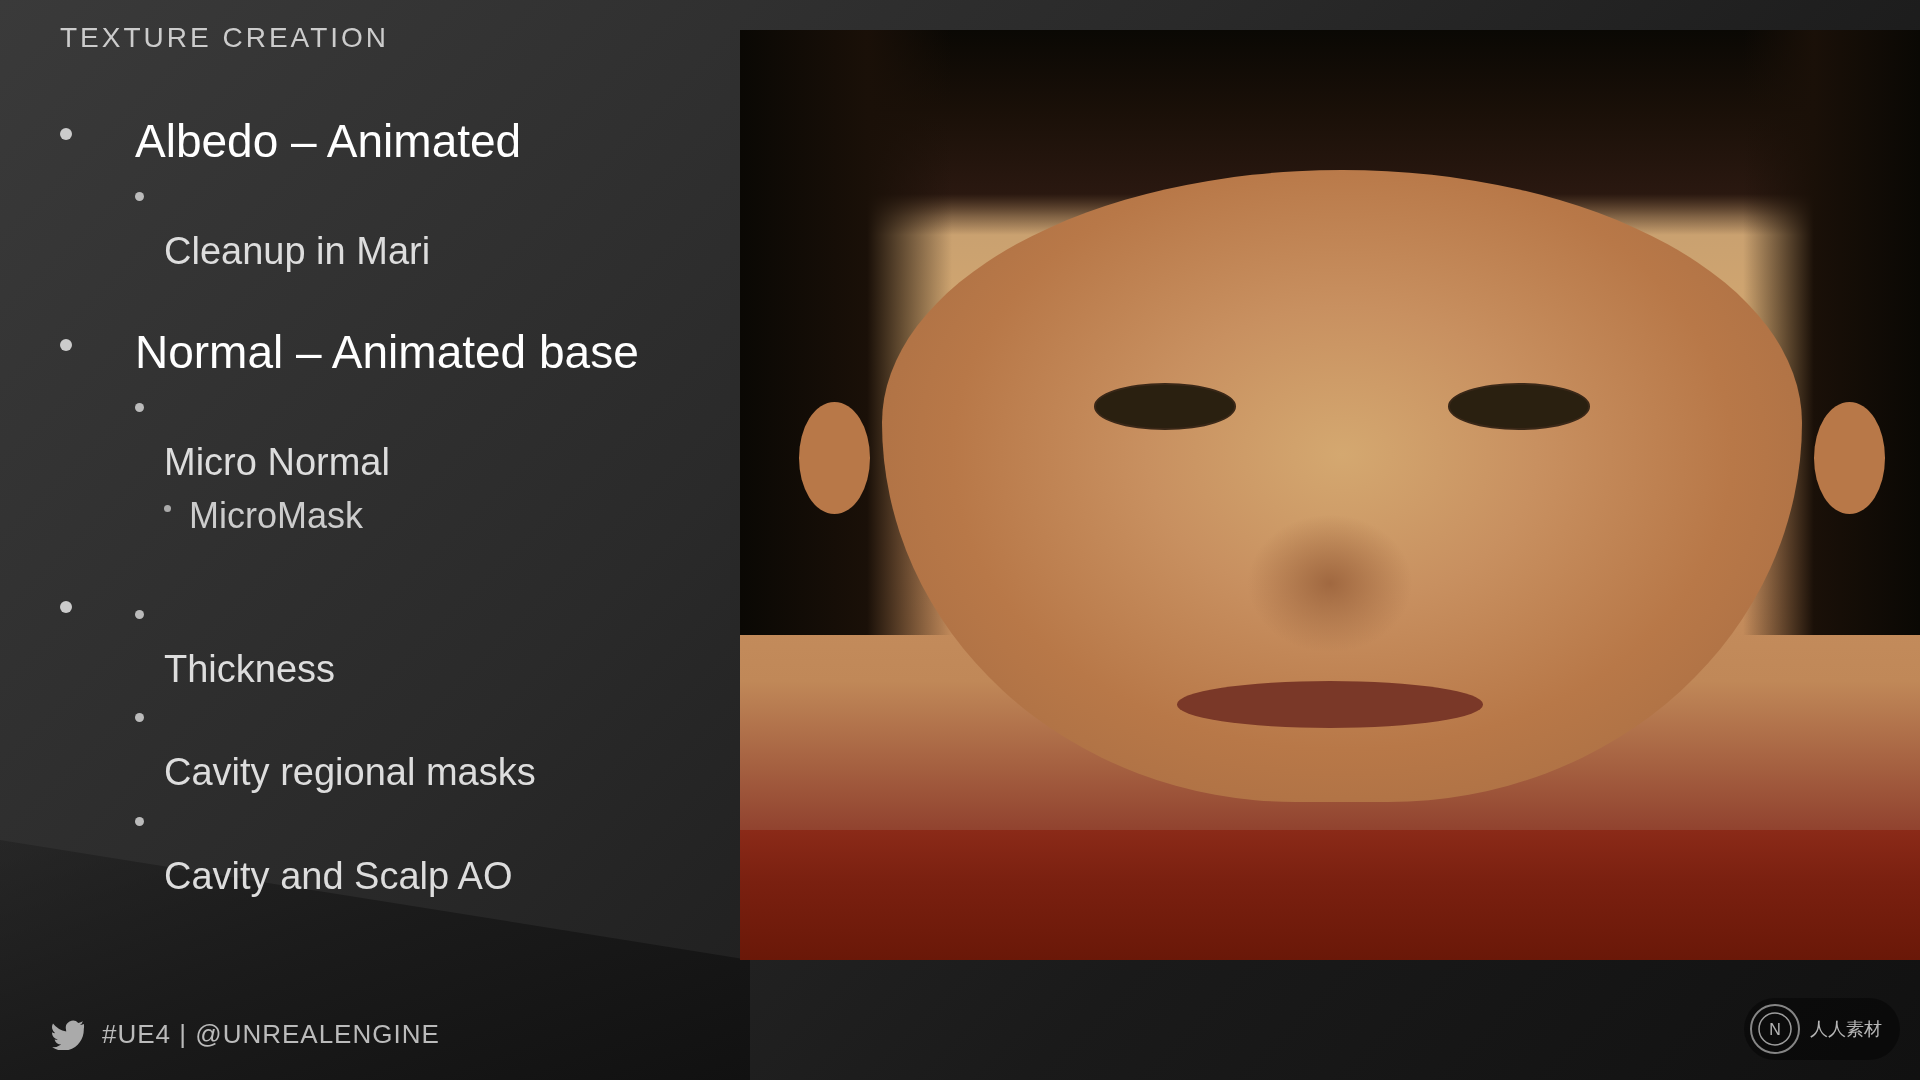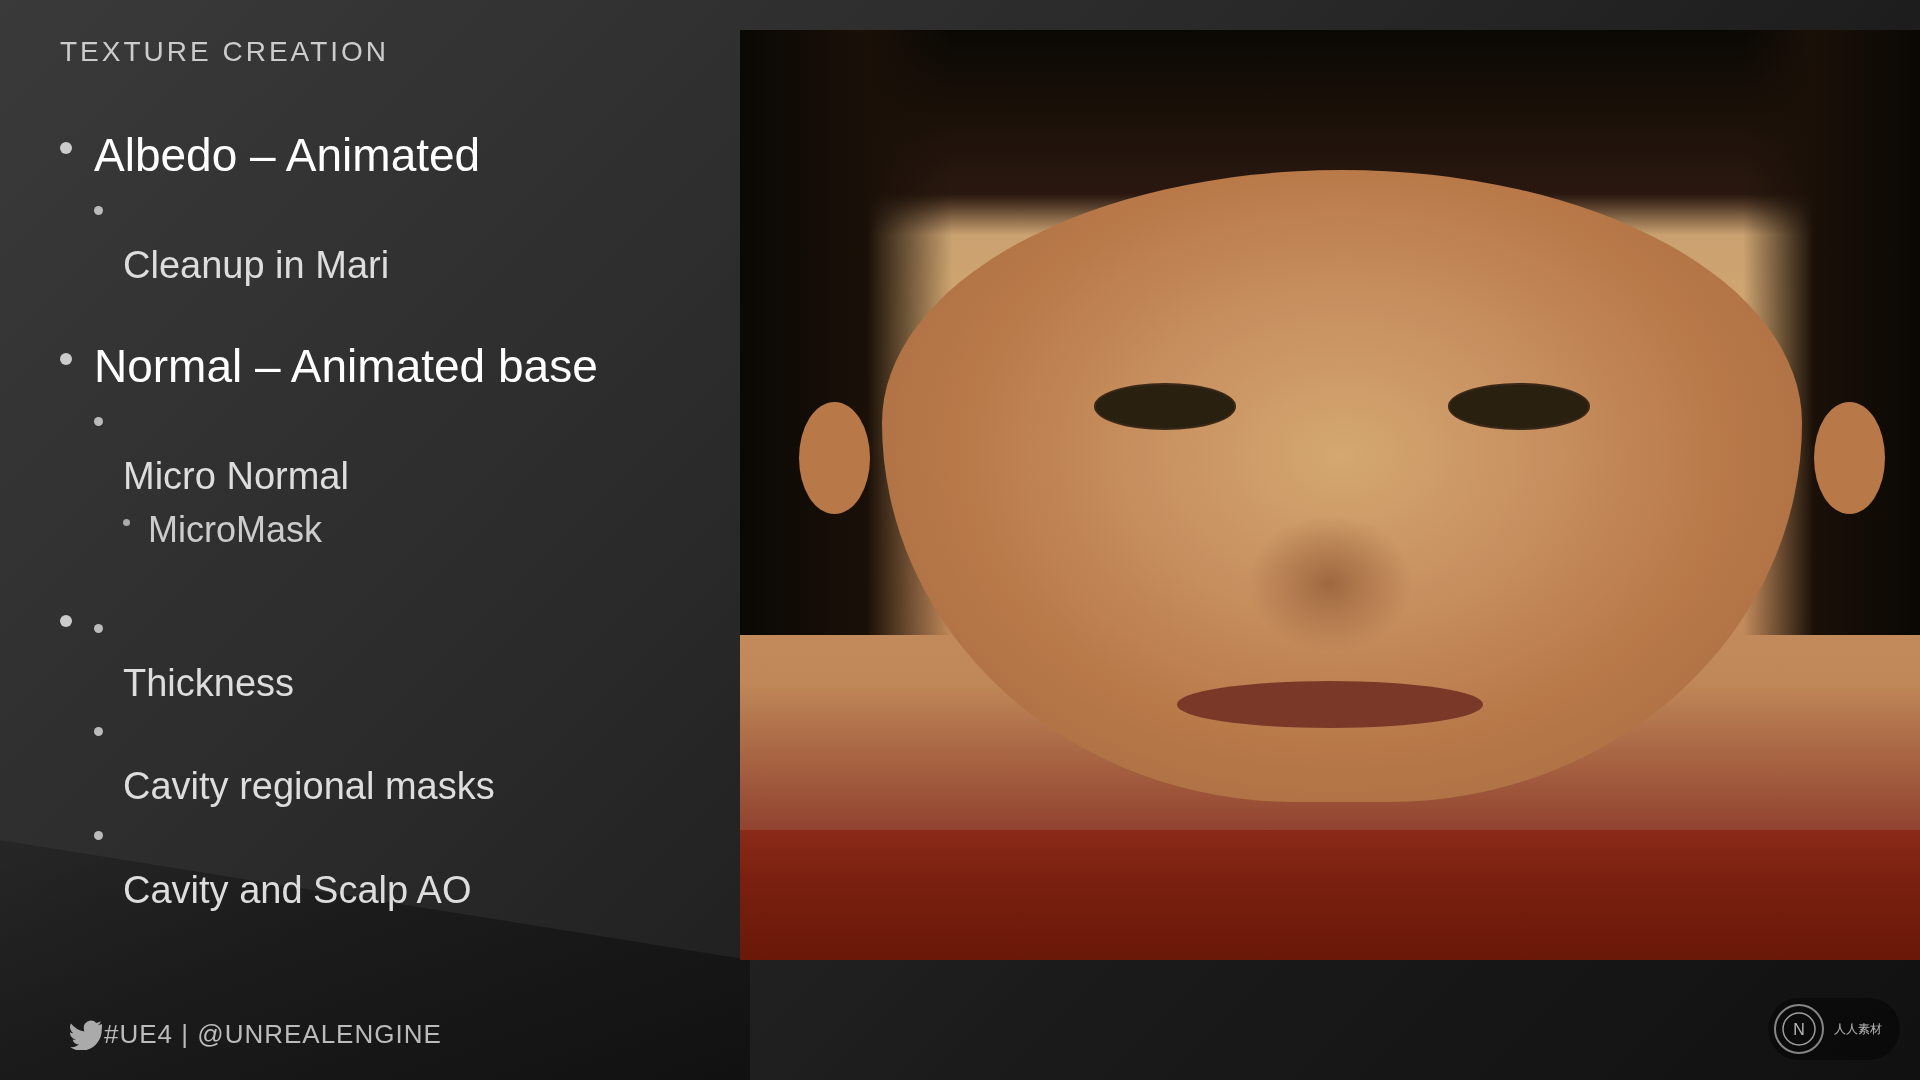--- a/index.html
+++ b/index.html
@@ -29,21 +29,21 @@
       background: linear-gradient(160deg, transparent 0%, #1a1a1a 60%, #111 100%);
       clip-path: polygon(0 40%, 100% 70%, 100% 100%, 0 100%);
     }
 
     .left-panel {
       position: absolute;
       top: 0;
       left: 0;
       width: 710px;
       height: 1080px;
-      padding: 36px 60px;
+      padding: 22px 60px;
       display: flex;
       flex-direction: column;
       justify-content: flex-end;
     }
 
     .page-title {
       color: #cccccc;
       font-size: 28px;
       font-weight: 400;
       letter-spacing: 3px;
@@ -54,20 +54,21 @@
     .bullet-list {
       list-style: none;
       padding: 0;
       flex: 1;
     }
 
     .bullet-list > li {
       display: flex;
       align-items: flex-start;
       margin-bottom: 40px;
+      gap: 41px;
     }
 
     .bullet-list > li > .bullet-dot {
       width: 12px;
       height: 12px;
       border-radius: 50%;
       background-color: #cccccc;
       margin-top: 14px;
       margin-right: 22px;
       flex-shrink: 0;
@@ -138,24 +139,24 @@
     .sub-sub-item-label {
       color: #cccccc;
       font-size: 36px;
       font-weight: 300;
       line-height: 1.2;
     }
 
     .footer {
       position: absolute;
       bottom: 30px;
-      left: 68px;
+      left: 50px;
       display: flex;
       align-items: center;
-      gap: 0;
+      gap: 16px;
     }
 
     .twitter-icon {
       width: 36px;
       height: 30px;
     }
 
     .footer-text {
       color: #bbbbbb;
       font-size: 26px;
@@ -325,21 +326,21 @@
       border: 2px solid rgba(255,255,255,0.5);
       display: flex;
       align-items: center;
       justify-content: center;
       color: rgba(255,255,255,0.7);
       font-size: 22px;
     }
 
     .watermark-text {
       color: rgba(255,255,255,0.7);
-      font-size: 12px;
+      font-size: 18px;
     }
   </style>
 </head>
 <body>
 
 <div class="background"></div>
 <div class="bg-shape"></div>
 
 <div class="left-panel">
   <h1 class="page-title">TEXTURE CREATION</h1>

